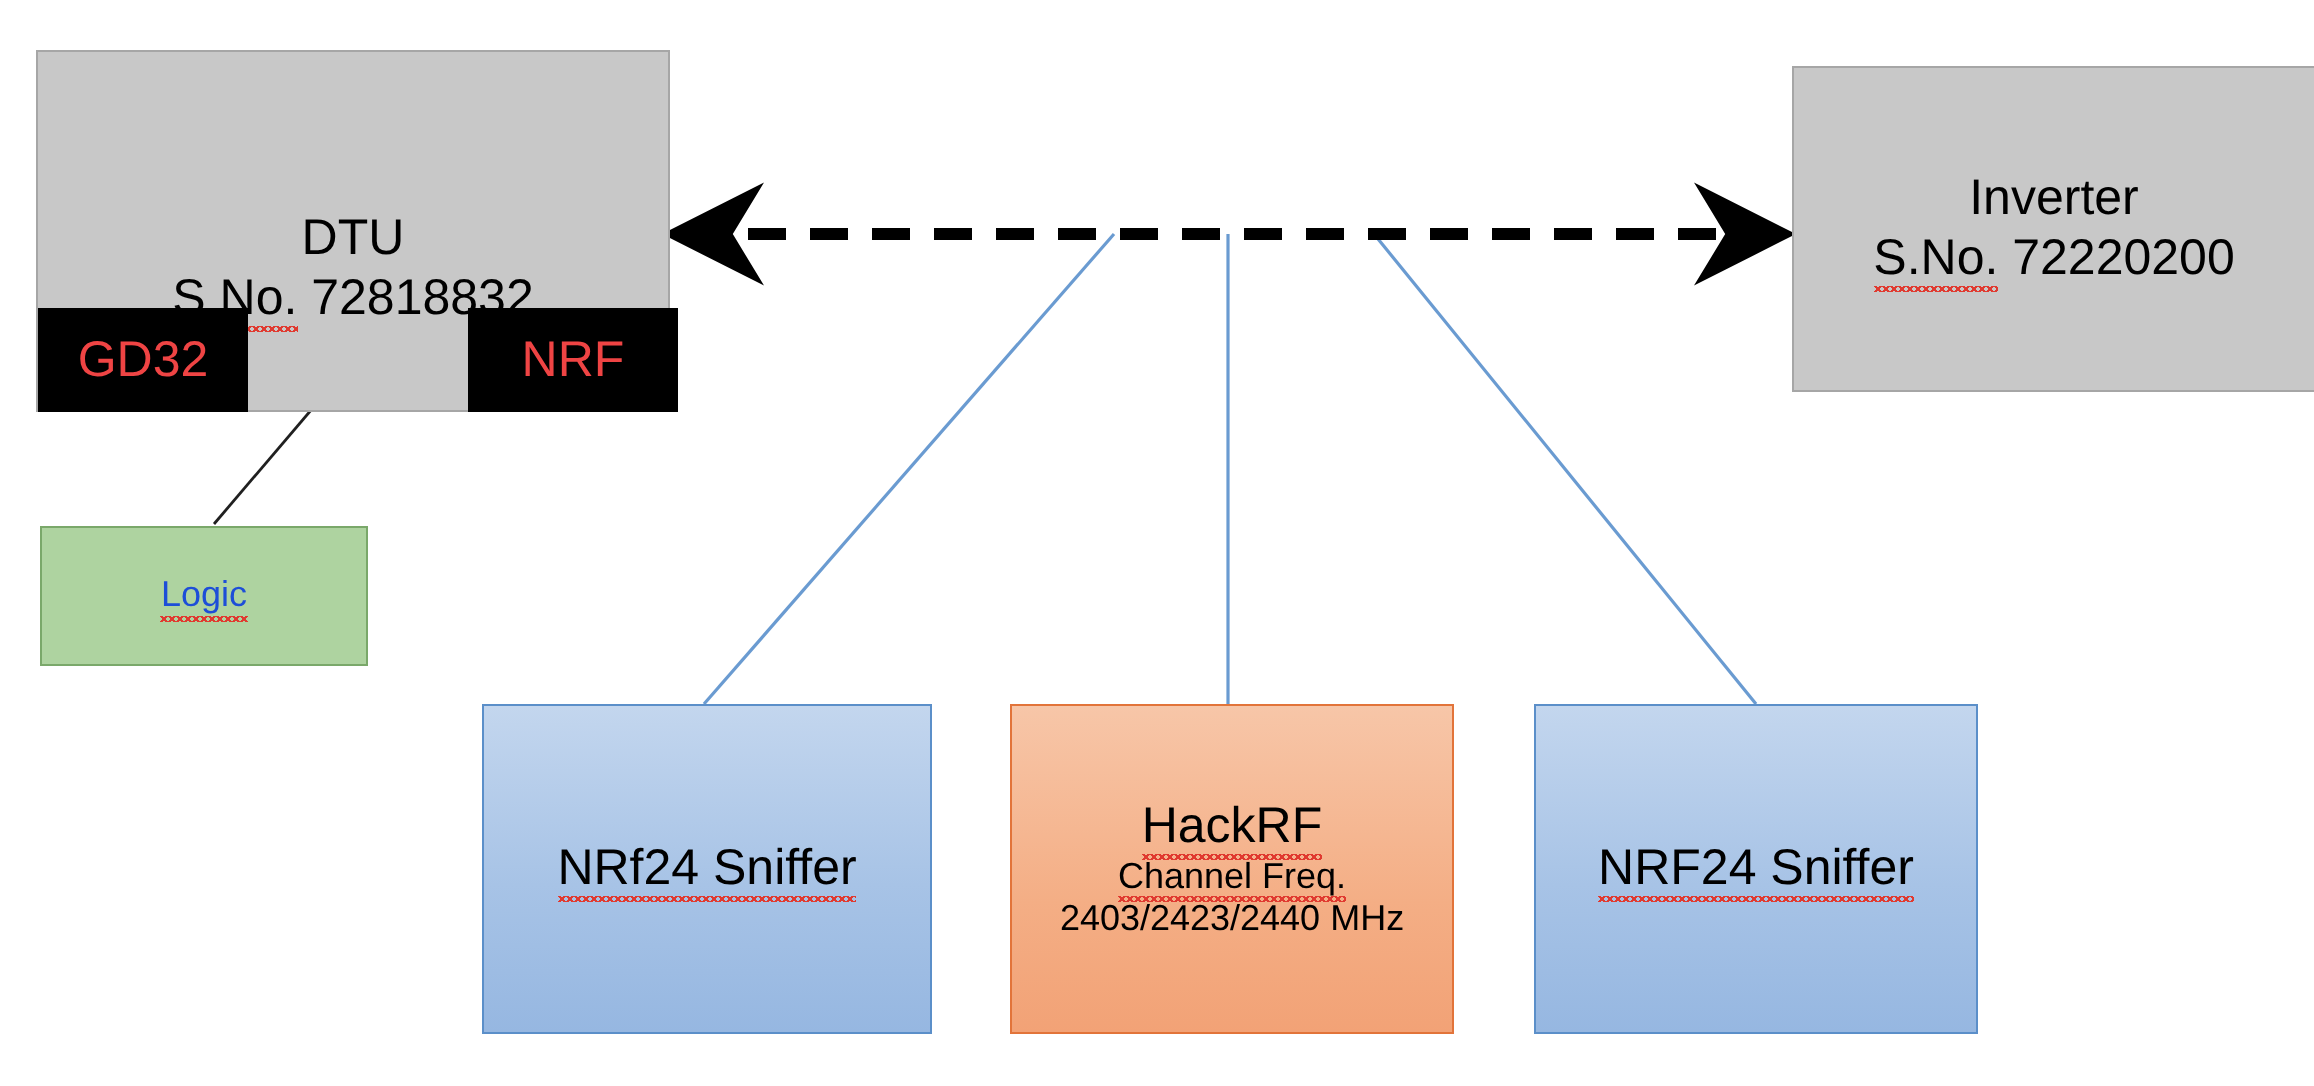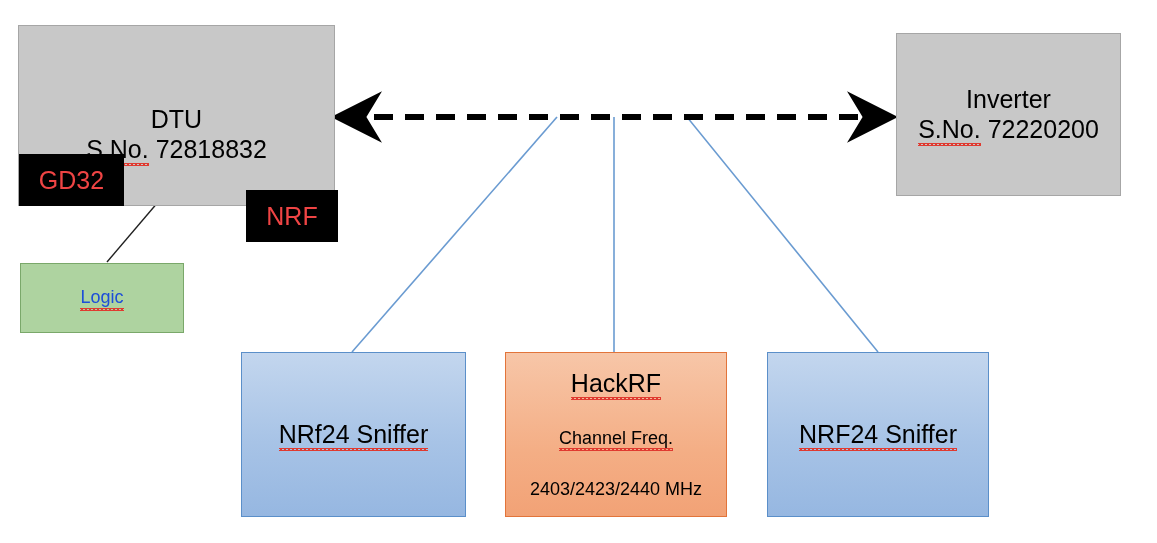--- a/index.html
+++ b/index.html
@@ -28,21 +28,21 @@
     line-height: 1.18;
   }
   
   .grey-box {
     background: #C8C8C8;
     border: 1px solid #A6A6A6;
     color: #000000;
     font-size: 25px;
   }
   #dtu-box { left: 18px; top: 25px; width: 317px; height: 181px; }
-  #inverter-box { left: 896px; top: 33px; width: 225px; height: 163px; }
+  #inverter-box { left: 896px; top: 33px; width: 262px; height: 163px; }
 
   .grey-box .line1 { display:block; }
   .grey-box .line2 { display:block; }
 
   
   .squig {
     position: relative;
     display: inline-block;
   }
   .squig::after {
@@ -74,21 +74,21 @@
     position: absolute;
     box-sizing: border-box;
     background: #000000;
     color: #ef4444;
     font-size: 25px;
     display: flex;
     align-items: center;
     justify-content: center;
   }
   #gd32-box { left: 19px; top: 154px; width: 105px; height: 52px; }
-  #nrf-box  { left: 246px; top: 154px; width: 92px; height: 52px; margin-top: 36px; }
+  #nrf-box  { left: 234px; top: 154px; width: 105px; height: 52px; }
 
   
   #logic-box {
     left: 20px; top: 263px; width: 164px; height: 70px;
     background: #AED3A0;
     border: 1px solid #7AA86A;
     color: #1d4ed8;
     font-size: 18px;
   }
 
@@ -98,21 +98,21 @@
     border: 1px solid #5B8FC9;
     color: #000000;
     font-size: 25px;
   }
   .orange-box {
     background: linear-gradient(180deg, #F7C6A8 0%, #F4AE85 60%, #F2A276 100%);
     border: 1px solid #E2743A;
     color: #000000;
   }
   #sniffer-left-box  { left: 241px; top: 352px; width: 225px; height: 165px; }
-  #hackrf-box        { left: 505px; top: 352px; width: 222px; height: 165px; gap: 30px; }
+  #hackrf-box        { left: 505px; top: 352px; width: 222px; height: 165px; }
   #sniffer-right-box { left: 767px; top: 352px; width: 222px; height: 165px; }
 
   #hackrf-box .hack-title { font-size: 25px; }
   #hackrf-box .hack-sub   { font-size: 18px; text-align: center; }
 
   
   #connectors {
     position: absolute;
     left: 0; top: 0;
     width: 1157px;

